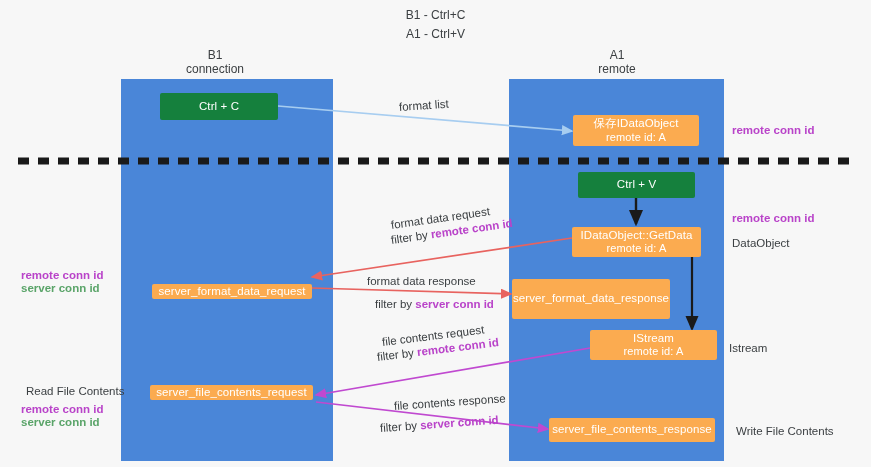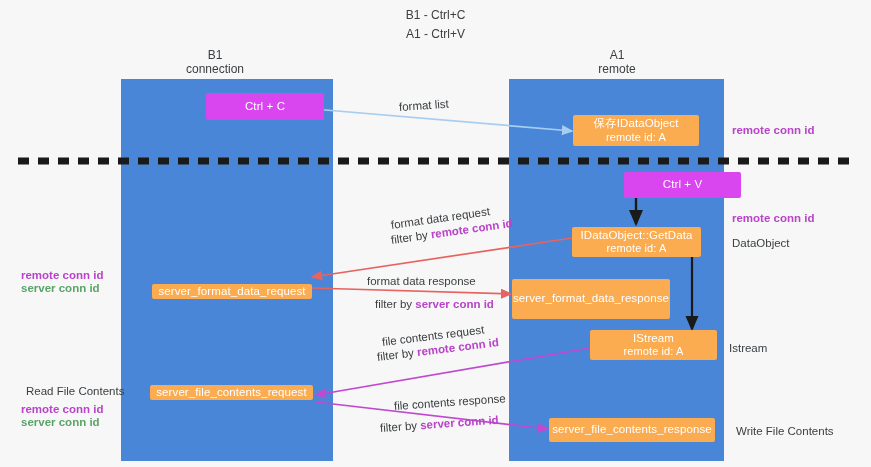--- a/index.html
+++ b/index.html
@@ -33,21 +33,21 @@
     justify-content:center;
     text-align:center;
     color:#ffffff;
     font-size:11.5px;
     line-height:13.5px;
     border-radius:2px;
     padding:2px 4px;
     letter-spacing:.1px;
   }
   .node.orange{background:#fbab50;}
-  .node.green{background:#d946ef;margin-left:46px;}
+  .node.green{background:#15803d;}
   .node .l2{font-size:11px;}
 
   .flabel{
     position:absolute;
     font-size:11.5px;
     color:#3c4043;
     white-space:nowrap;
     transform-origin:left center;
   }
   .flabel .hl-purple{color:#b943c9;font-weight:bold;}

